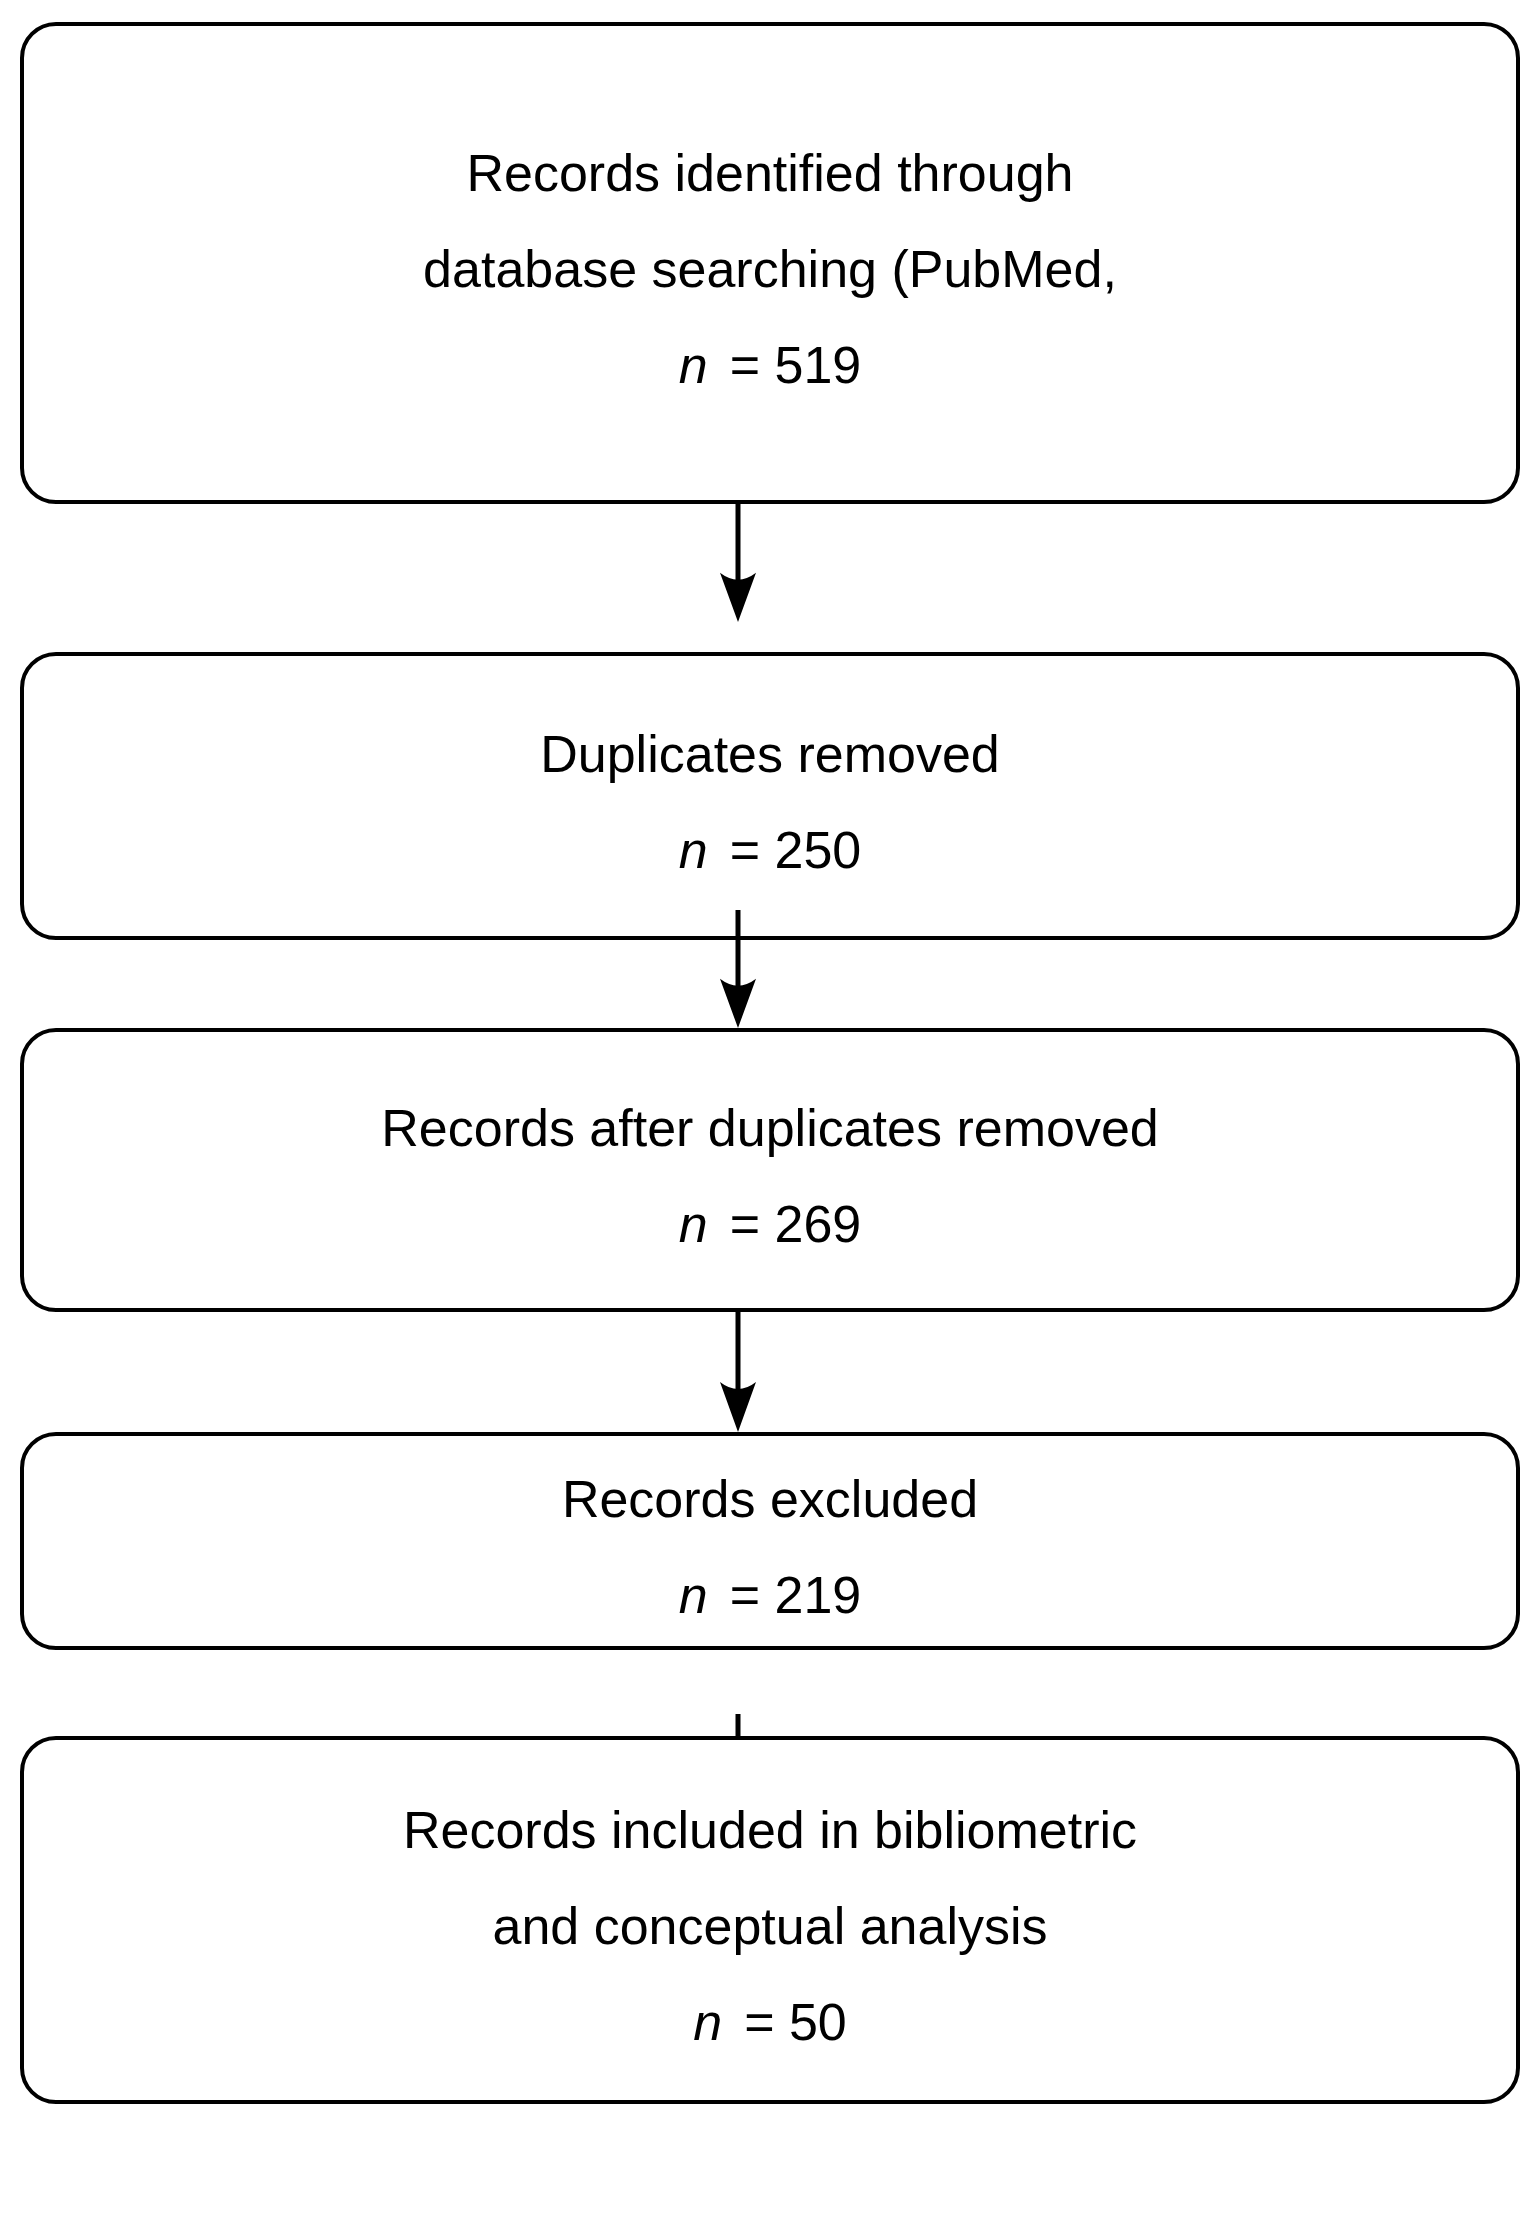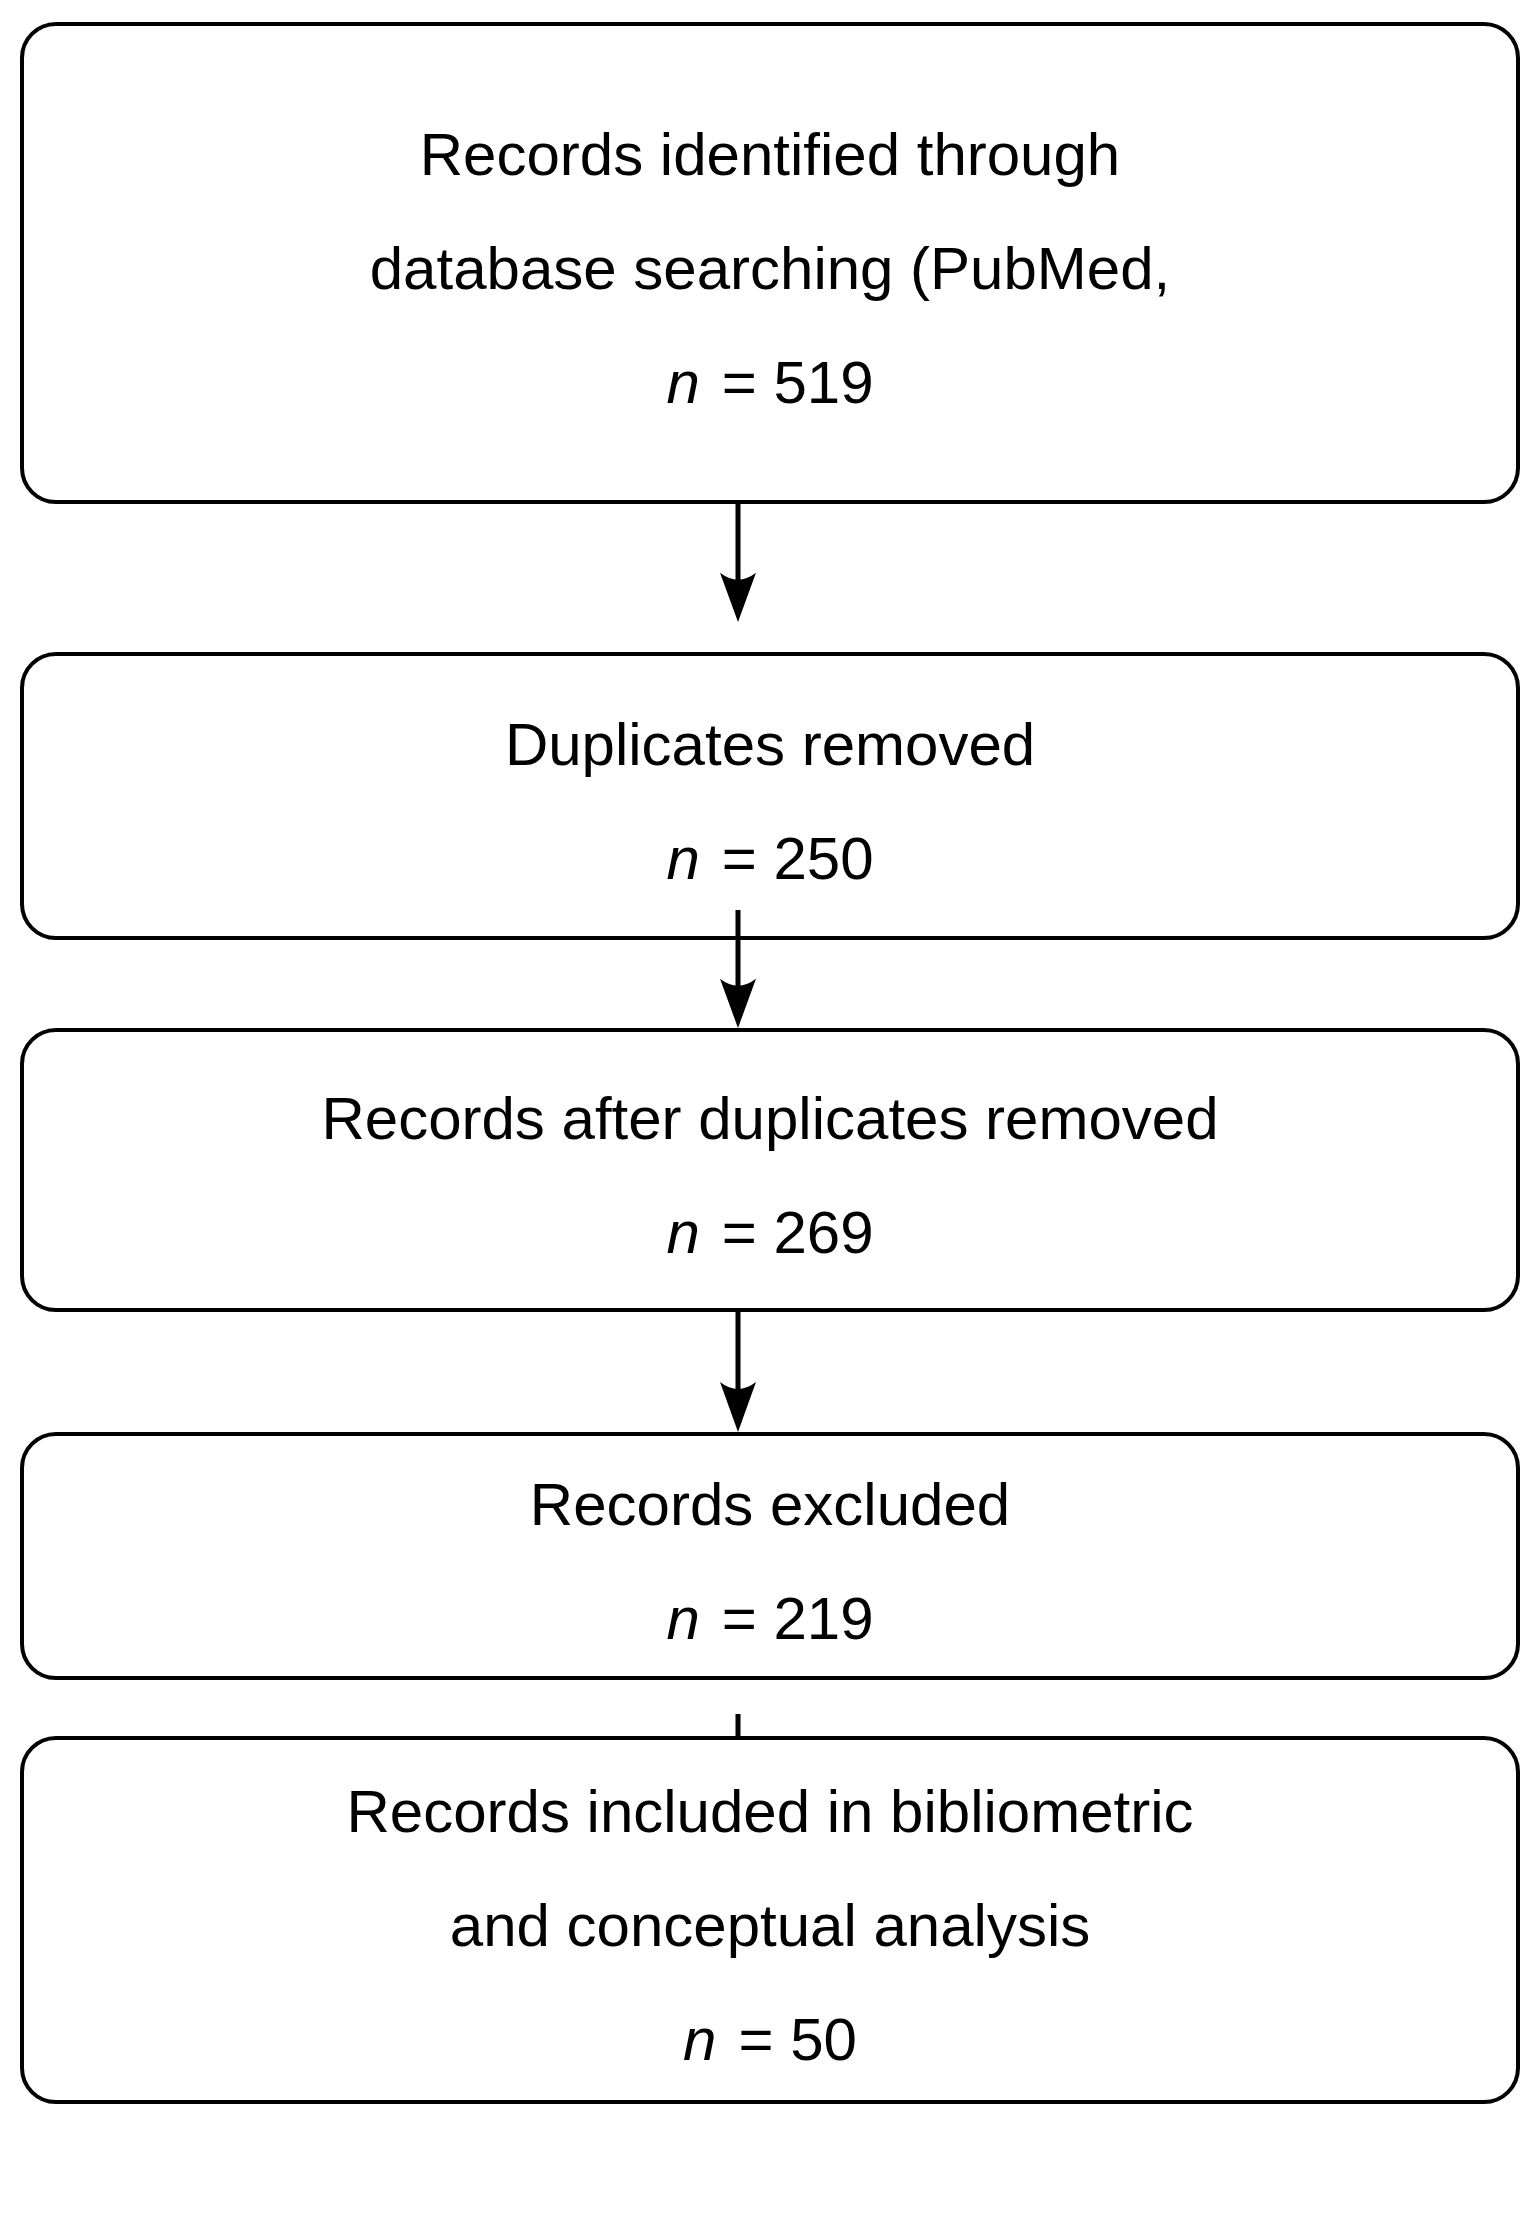--- a/index.html
+++ b/index.html
@@ -26,29 +26,28 @@
     box-sizing:border-box;
     border:4px solid var(--border-color);
     border-radius:36px;
     background:var(--bg-color);
     display:flex;
     flex-direction:column;
     align-items:center;
     justify-content:center;
     padding-top:12px;
     color:var(--text-color);
-    font-size:60px;
+    font-size:52px;
     line-height:96px;
     text-align:center;
-    gap:18px;
   }
   #box-0{top:22px;height:482px;}
   #box-1{top:622px;height:288px;margin-top:30px;}
   #box-2{top:1028px;height:284px;}
-  #box-3{top:1432px;height:248px;}
+  #box-3{top:1432px;height:218px;}
   #box-4{top:1736px;height:368px;}
   .line{white-space:nowrap;}
   .nrow{
     display:flex;
     flex-direction:row;
     align-items:baseline;
     gap:22px;
   }
   .nvar{font-style:italic;}
   .arrow{

